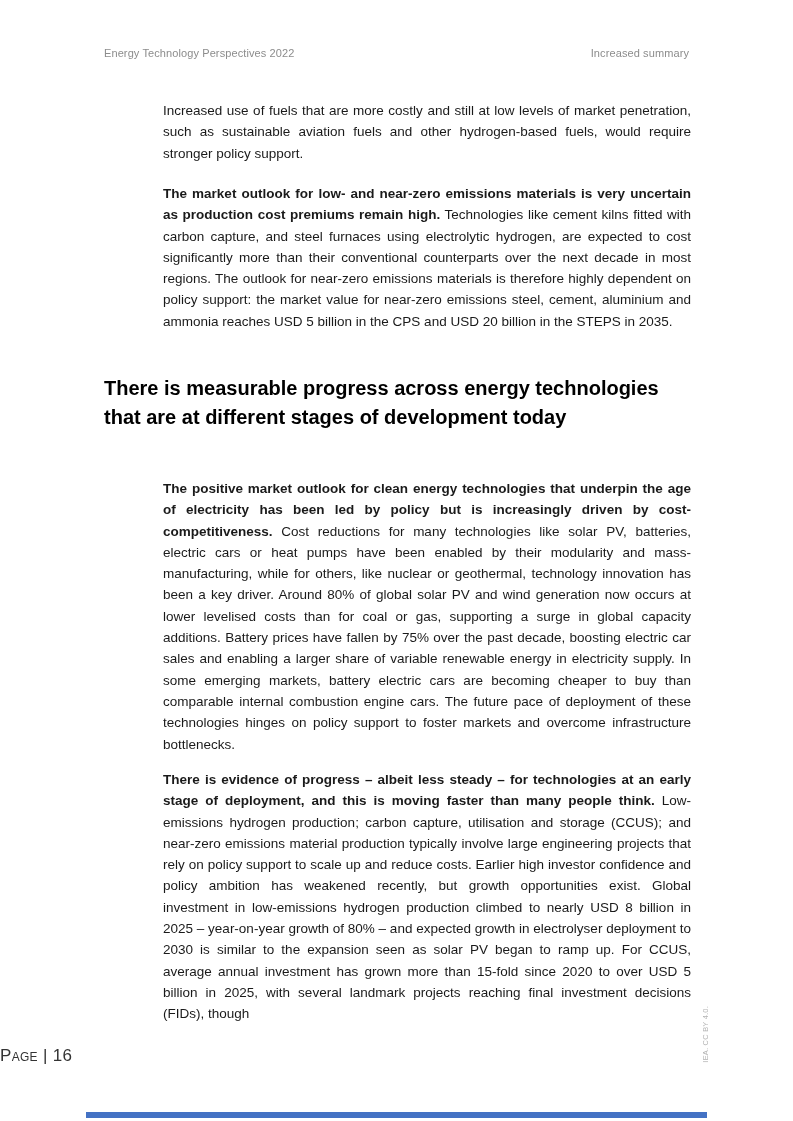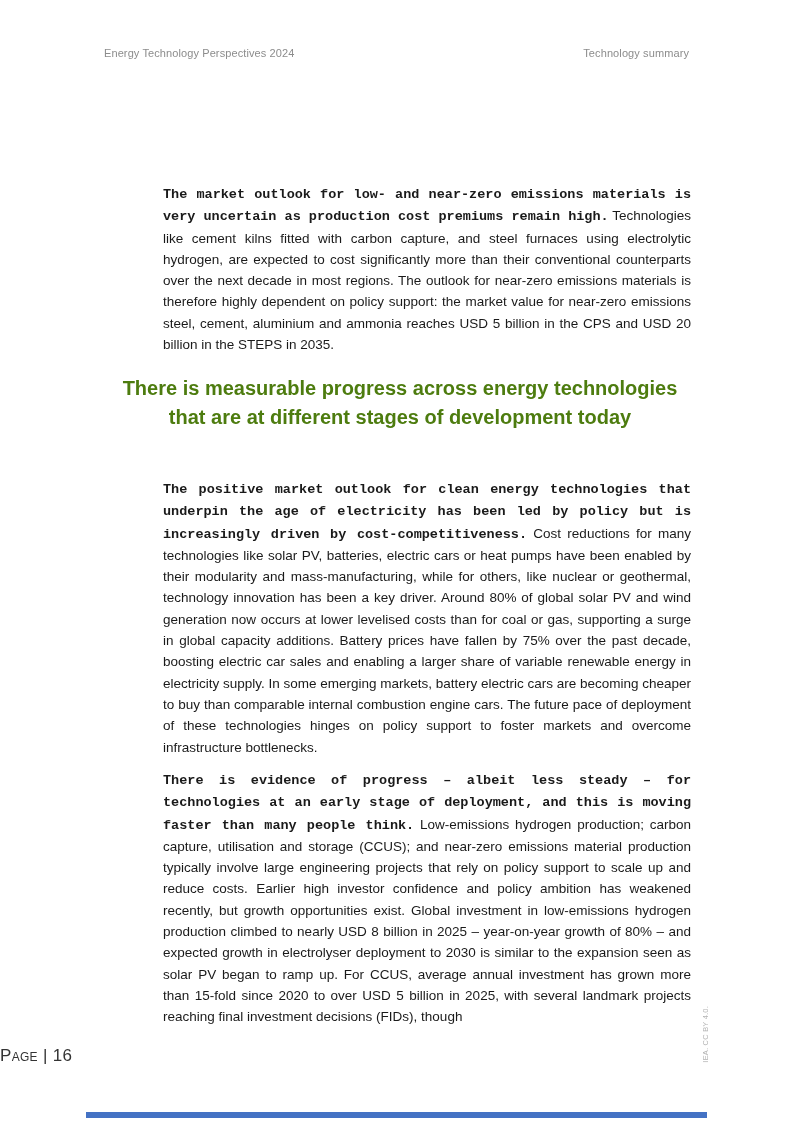--- a/index.html
+++ b/index.html
@@ -26,32 +26,31 @@
 
   .para {
     position: absolute;
     left: 163px;
     width: 528px;
     font-size: 13.5px;
     line-height: 21.3px;
     text-align: justify;
     color: #1a1a1a;
   }
-  .para b { font-weight: bold; font-family: Liberation Mono, monospace; }
+  .para b { font-weight: bold; }
 
   .section-heading {
     position: absolute;
     left: 104px;
     top: 374px;
     width: 592px;
     font-size: 20px;
     line-height: 29px;
     font-weight: bold;
-    color: #4d7c0f;
-    text-align: center;
+    color: #000000;
   }
 
   .p1 { top: 100px; }
   .p2 { top: 183px; }
   .p3 { top: 478px; }
   .p4 { top: 769px; }
 
   .footer-page {
     position: absolute;
     top: 1046px;
@@ -81,24 +80,27 @@
     width: 621px;
     height: 6px;
     background: #4472c4;
   }
 </style>
 </head>
 <body>
 
 <div class="page">
 
-  <div class="hdr hdr-left">Energy Technology Perspectives 2024</div>
+  <div class="hdr hdr-left">Energy Technology Perspectives 2022</div>
 
-  <div class="hdr hdr-right">Technology summary</div>
+  <div class="hdr hdr-right">Increased summary</div>
 
+  <div class="para p1">
+    <b></b><span>Increased use of fuels that are more costly and still at low levels of market penetration, such as sustainable aviation fuels and other hydrogen-based fuels, would require stronger policy support.</span>
+  </div>
 
   <div class="para p2">
     <b>The market outlook for low- and near-zero emissions materials is very uncertain as production cost premiums remain high.</b><span> Technologies like cement kilns fitted with carbon capture, and steel furnaces using electrolytic hydrogen, are expected to cost significantly more than their conventional counterparts over the next decade in most regions. The outlook for near-zero emissions materials is therefore highly dependent on policy support: the market value for near-zero emissions steel, cement, aluminium and ammonia reaches USD 5 billion in the CPS and USD 20 billion in the STEPS in 2035.</span>
   </div>
 
   <h1 class="section-heading">There is measurable progress across energy technologies that are at different stages of development today</h1>
 
   <div class="para p3">
     <b>The positive market outlook for clean energy technologies that underpin the age of electricity has been led by policy but is increasingly driven by cost-competitiveness.</b><span> Cost reductions for many technologies like solar PV, batteries, electric cars or heat pumps have been enabled by their modularity and mass-manufacturing, while for others, like nuclear or geothermal, technology innovation has been a key driver. Around 80% of global solar PV and wind generation now occurs at lower levelised costs than for coal or gas, supporting a surge in global capacity additions. Battery prices have fallen by 75% over the past decade, boosting electric car sales and enabling a larger share of variable renewable energy in electricity supply. In some emerging markets, battery electric cars are becoming cheaper to buy than comparable internal combustion engine cars. The future pace of deployment of these technologies hinges on policy support to foster markets and overcome infrastructure bottlenecks.</span>
   </div>

